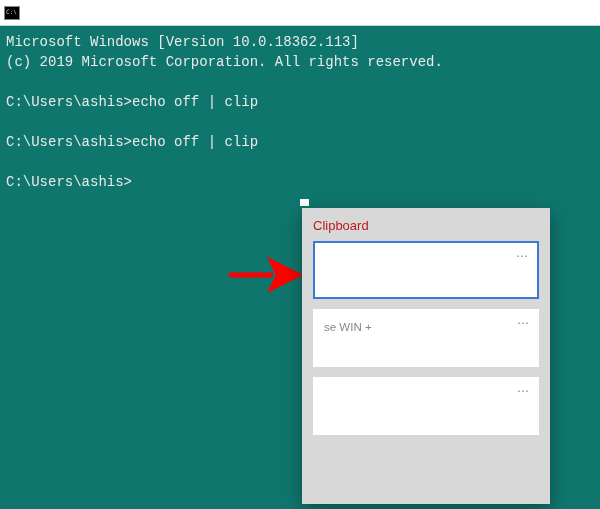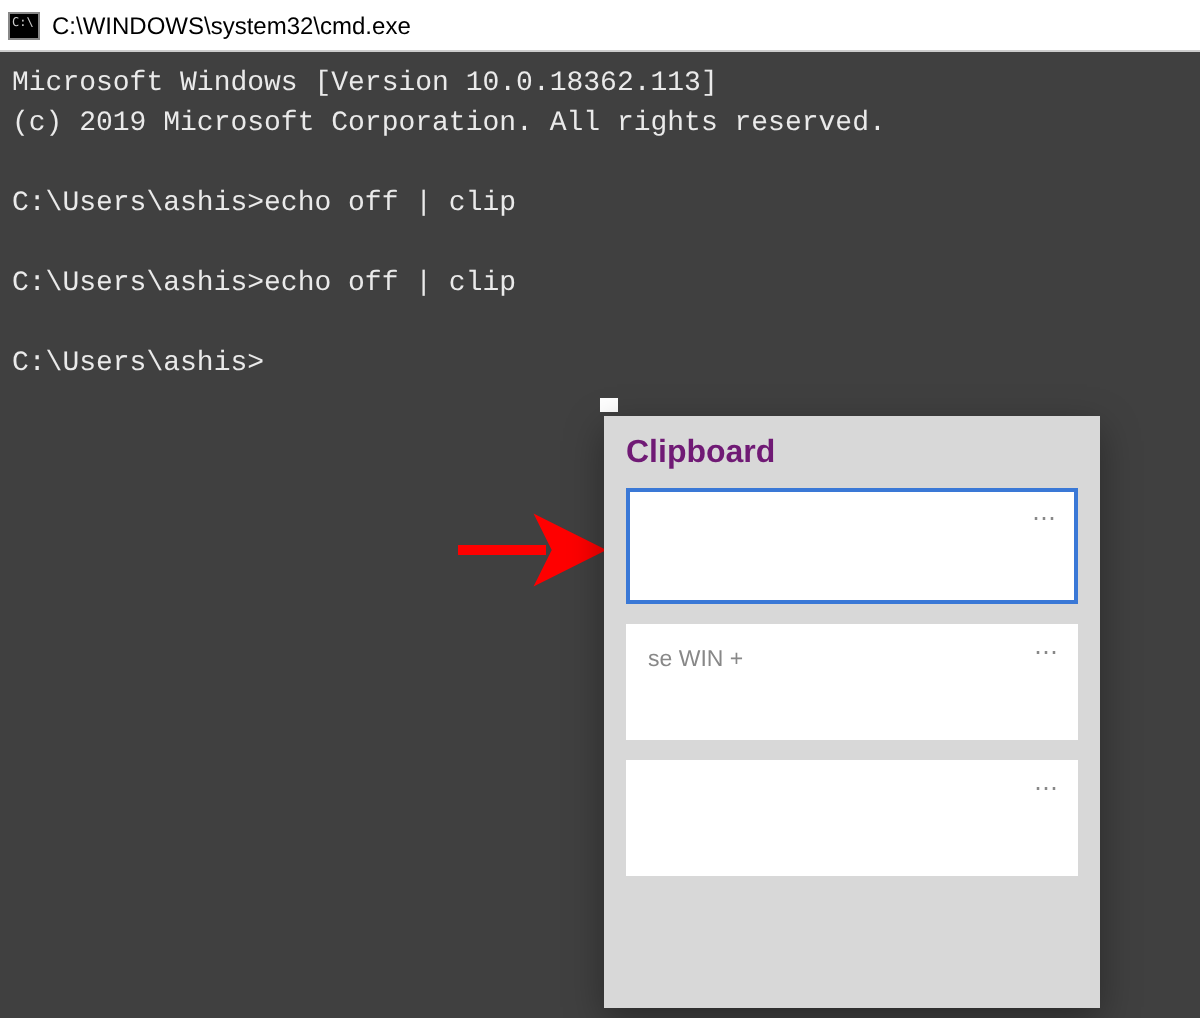--- a/index.html
+++ b/index.html
@@ -38,21 +38,21 @@
     top: 1px;
     left: 1px;
     font-family: Consolas, monospace;
   }
   .console {
     position: absolute;
     top: 26px;
     left: 0;
     right: 0;
     bottom: 0;
-    background: #404040;
+    background: #0f766e;
     color: #eaeaea;
     font-family: Consolas, "Courier New", monospace;
     font-size: 14px;
     line-height: 20px;
     padding: 6px 6px;
     white-space: pre;
   }
   .arrow {
     position: absolute;
     top: 253px;
@@ -64,23 +64,23 @@
     top: 208px;
     left: 302px;
     width: 248px;
     height: 296px;
     background: #d8d8d8;
     box-shadow: 0 6px 18px rgba(0,0,0,0.35);
     padding: 10px 11px 8px 11px;
     font-family: "Segoe UI", Arial, sans-serif;
   }
   .clipboard-title {
-    color: #701a75;
-    font-size: 16px;
-    font-weight: 700;
+    color: #b91c1c;
+    font-size: 13px;
+    font-weight: 400;
     margin-bottom: 8px;
   }
   .clip-entry {
     background: #fff;
     border: 1px solid transparent;
     position: relative;
     padding: 10px 28px 10px 10px;
     margin-bottom: 10px;
     min-height: 58px;
   }
@@ -124,21 +124,20 @@
     width: 9px;
     height: 7px;
     background: #fff;
   }
 </style>
 </head>
 <body>
 
 <div class="titlebar">
   <span class="app-icon"></span>
-  <span>C:\WINDOWS\system32\cmd.exe</span>
 </div>
 
 <div class="console"><span>Microsoft Windows [Version 10.0.18362.113]</span>
 <span>(c) 2019 Microsoft Corporation. All rights reserved.</span>
 <span></span>
 <span>C:\Users\ashis&gt;echo off | clip</span>
 <span></span>
 <span>C:\Users\ashis&gt;echo off | clip</span>
 <span></span>
 <span>C:\Users\ashis&gt;</span></div>

